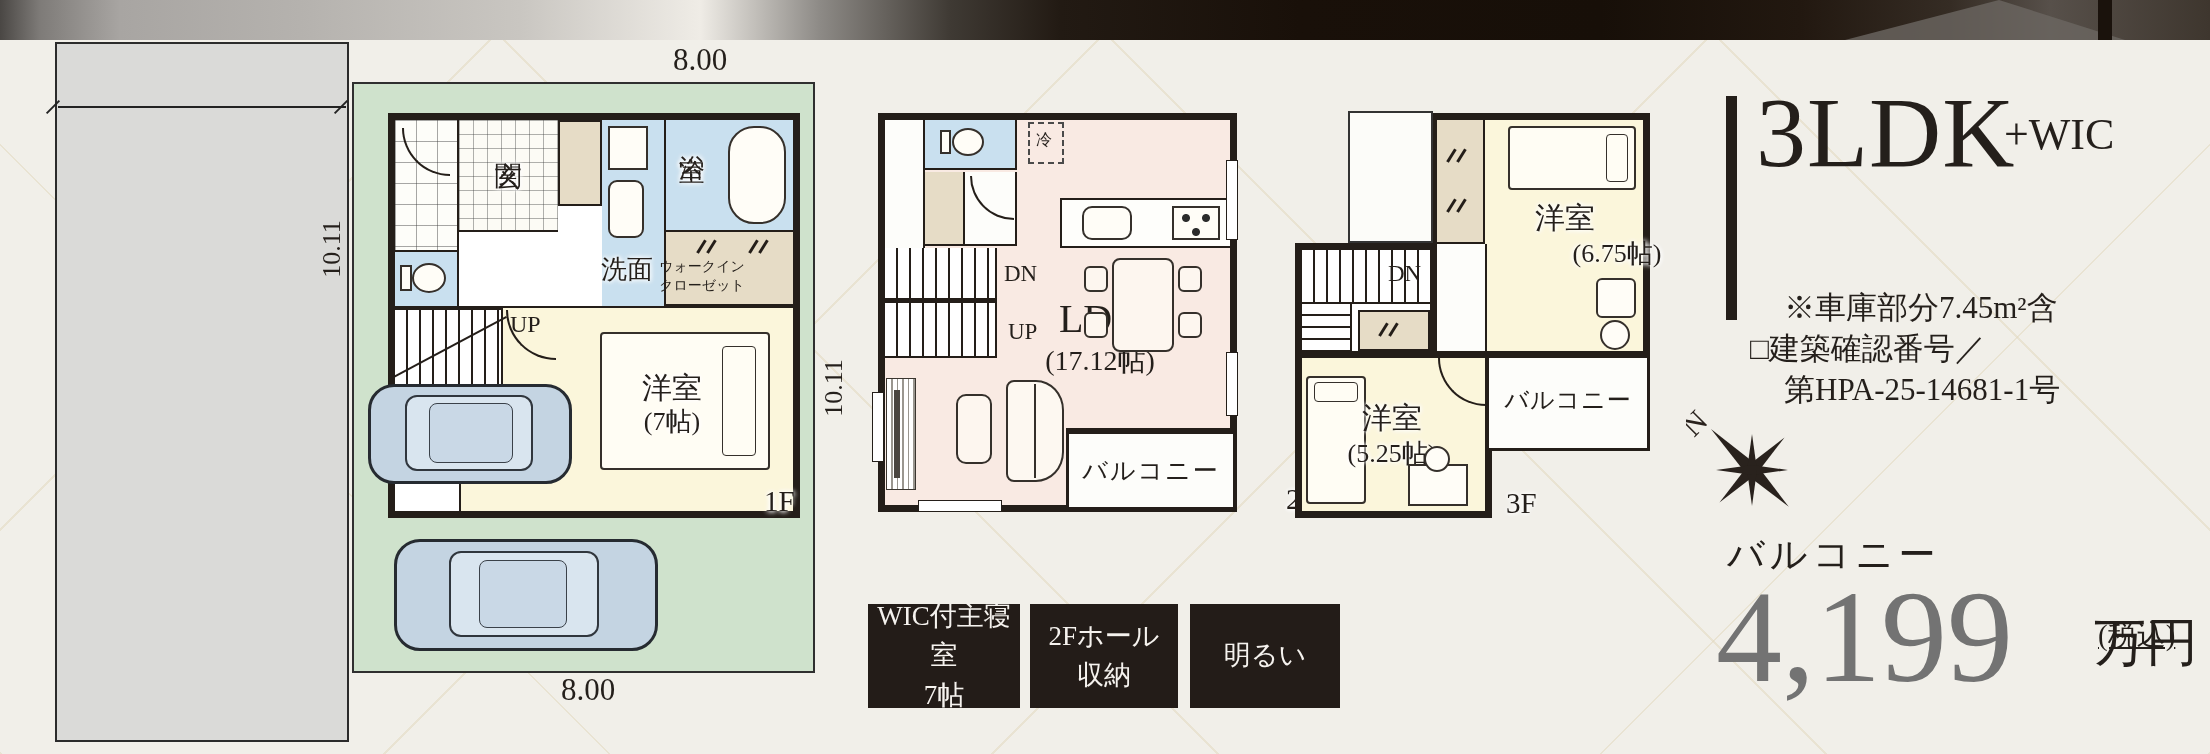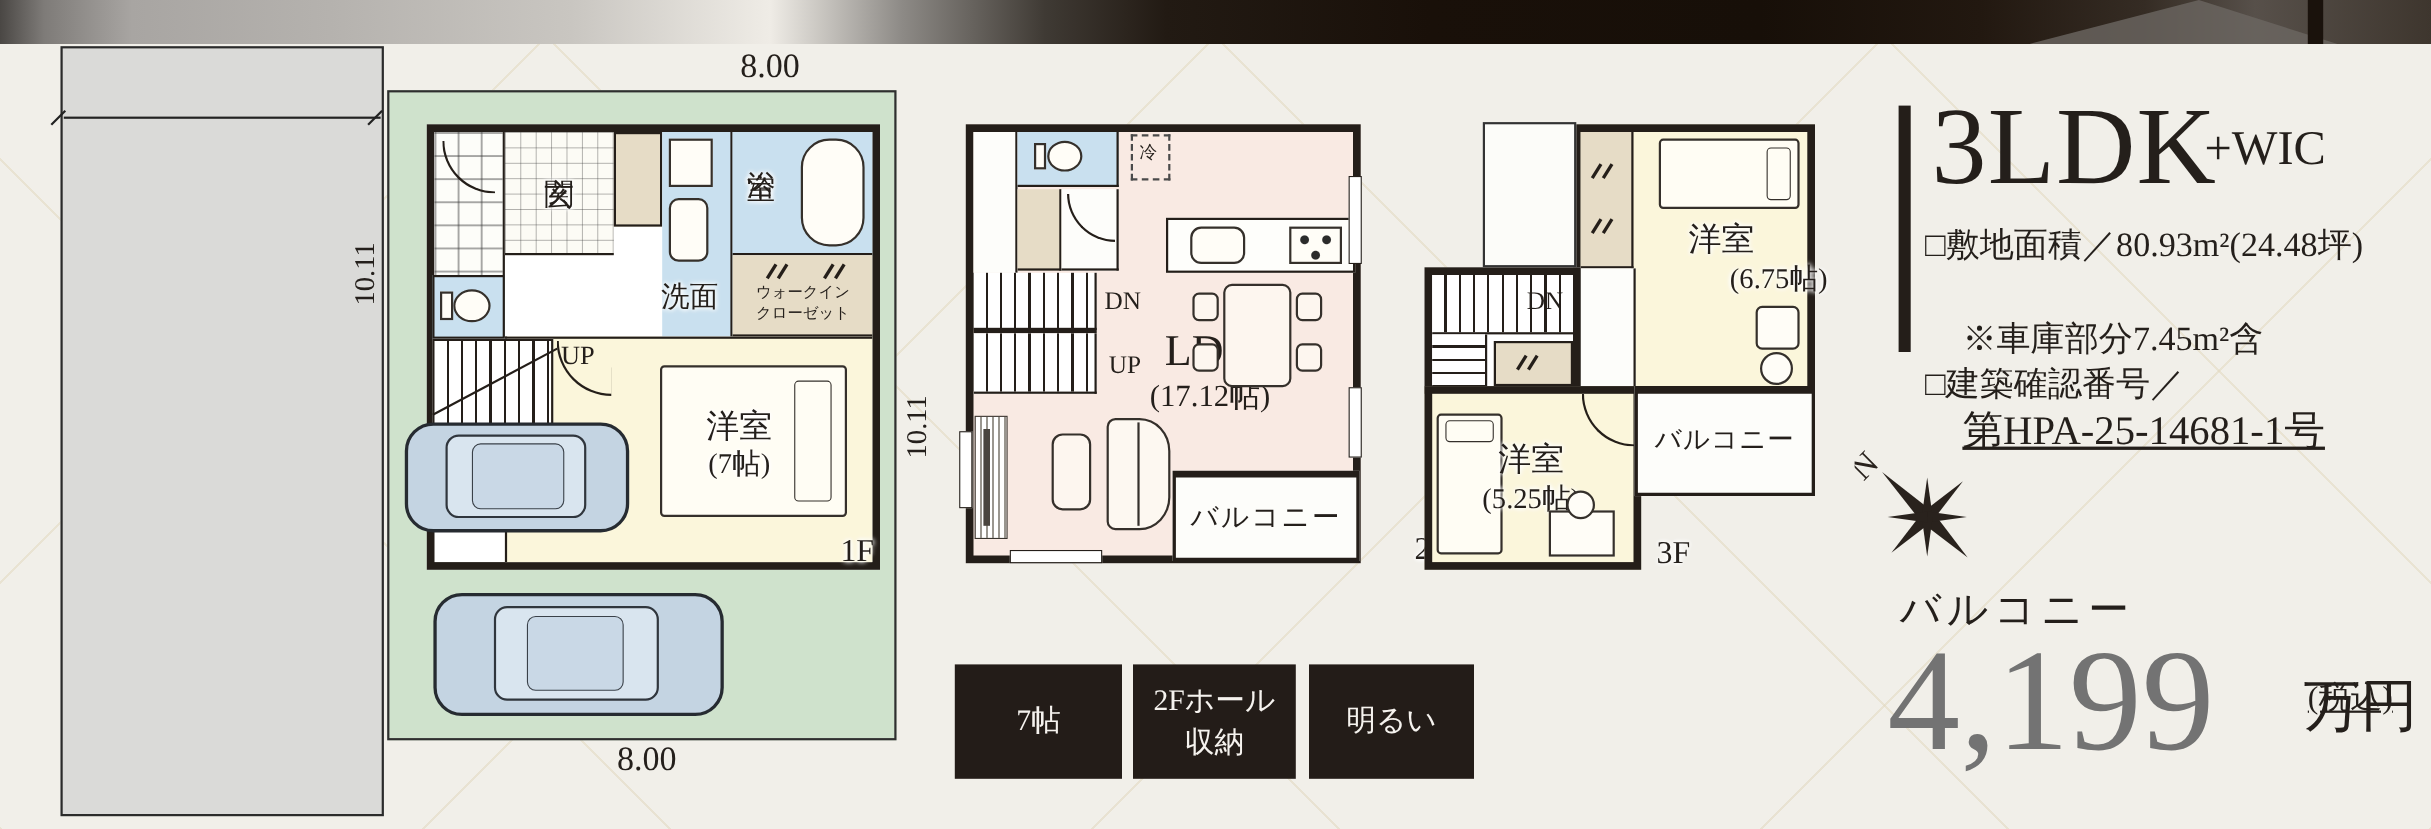--- a/index.html
+++ b/index.html
@@ -66,21 +66,21 @@
 
   <div class="room" style="left:666px;top:120px;width:127px;height:112px;background:#c9e0ef;border-bottom:2.5px solid #241e19;"></div>
   <div class="fix" style="left:728px;top:126px;width:58px;height:98px;border-radius:26px;border-width:2.5px;"></div>
   <div class="t vt halo" style="left:678px;top:134px;font-size:26px;">浴室</div>
 
   <div class="room" style="left:666px;top:232px;width:127px;height:74px;background:#e6dcc6;border-bottom:2.5px solid #241e19;"></div>
   <div class="sl" style="left:700px;top:239px;"></div>
   <div class="sl" style="left:710px;top:239px;"></div>
   <div class="sl" style="left:752px;top:239px;"></div>
   <div class="sl" style="left:762px;top:239px;"></div>
-  <div class="t ctr pre" style="left:668px;top:258px;width:124px;font-size:14px;line-height:1.35;">ウォークイン
+  <div class="t ctr pre" style="left:640px;top:258px;width:124px;font-size:14px;line-height:1.35;">ウォークイン
 クローゼット</div>
 
   <div class="room" style="left:393px;top:250px;width:66px;height:58px;background:#c9e0ef;border:2.5px solid #241e19;"></div>
   <div class="fix" style="left:412px;top:263px;width:34px;height:30px;border-radius:50%;"></div>
   <div class="fix" style="left:400px;top:265px;width:12px;height:26px;"></div>
 
   <div class="room" style="left:459px;top:306px;width:334px;height:205px;background:#fbf6db;border-left:2.5px solid #241e19;border-top:2.5px solid #241e19;"></div>
   <div class="arc" style="left:506px;top:310px;width:50px;height:50px;"></div>
   <div class="bed" style="left:600px;top:332px;width:170px;height:138px;"></div>
   <div class="bed" style="left:722px;top:346px;width:34px;height:110px;border-width:1.5px;"></div>
@@ -200,31 +200,31 @@
       <polygon points="0,-36 5,0 -5,0" transform="rotate(180)"></polygon>
       <polygon points="0,-36 5,0 -5,0" transform="rotate(-90)"></polygon>
     </g>
     <text x="8" y="36" transform="rotate(-45 8 36)" font-size="30" font-family="Liberation Serif, DejaVu Serif, serif" fill="#29221d">N</text>
   </svg>
 
   <div class="abs" style="left:1726px;top:96px;width:11px;height:224px;background:#241e19;"></div>
   <div class="t" style="left:1756px;top:80px;font-size:100px;letter-spacing:1px;">3LDK</div>
   <div class="t" style="left:2004px;top:112px;font-size:44px;">+WIC</div>
 
-  <div class="t" style="left:1750px;top:207px;font-size:31px;">□敷地面積／80.93m²(24.48坪)</div>
   <div class="t" style="left:1784px;top:292px;font-size:31px;">※車庫部分7.45m²含</div>
   <div class="t" style="left:1750px;top:333px;font-size:31px;">□建築確認番号／</div>
-  <div class="t" style="left:1784px;top:374px;font-size:37px;text-decoration:underline;">第HPA-25-14681-1号</div>
+  <div class="t" style="left:1784px;top:374px;font-size:31px;">第HPA-25-14681-1号</div>
 
   <div class="t" style="left:1727px;top:536px;font-size:37px;letter-spacing:5px;">バルコニー</div>
   <div class="t" style="left:1716px;top:568px;font-size:132px;color:#737373;letter-spacing:0px;">4,199</div>
   <div class="t" style="left:2098px;top:620px;font-size:29px;text-decoration:underline;">(税込)</div>
   <div class="t" style="left:2094px;top:616px;font-size:52px;">万円</div>
 
   <div class="badge" style="left:868px;top:604px;width:152px;height:104px;font-size:27px;">
+    <div>WIC付主寝室</div>
     <div>7帖</div>
   </div>
   <div class="badge" style="left:1030px;top:604px;width:148px;height:104px;font-size:27px;">
     <div>2Fホール</div>
     <div>収納</div>
   </div>
   <div class="badge" style="left:1190px;top:604px;width:150px;height:104px;font-size:27px;">
     <div>明るい</div>
   </div>
 

